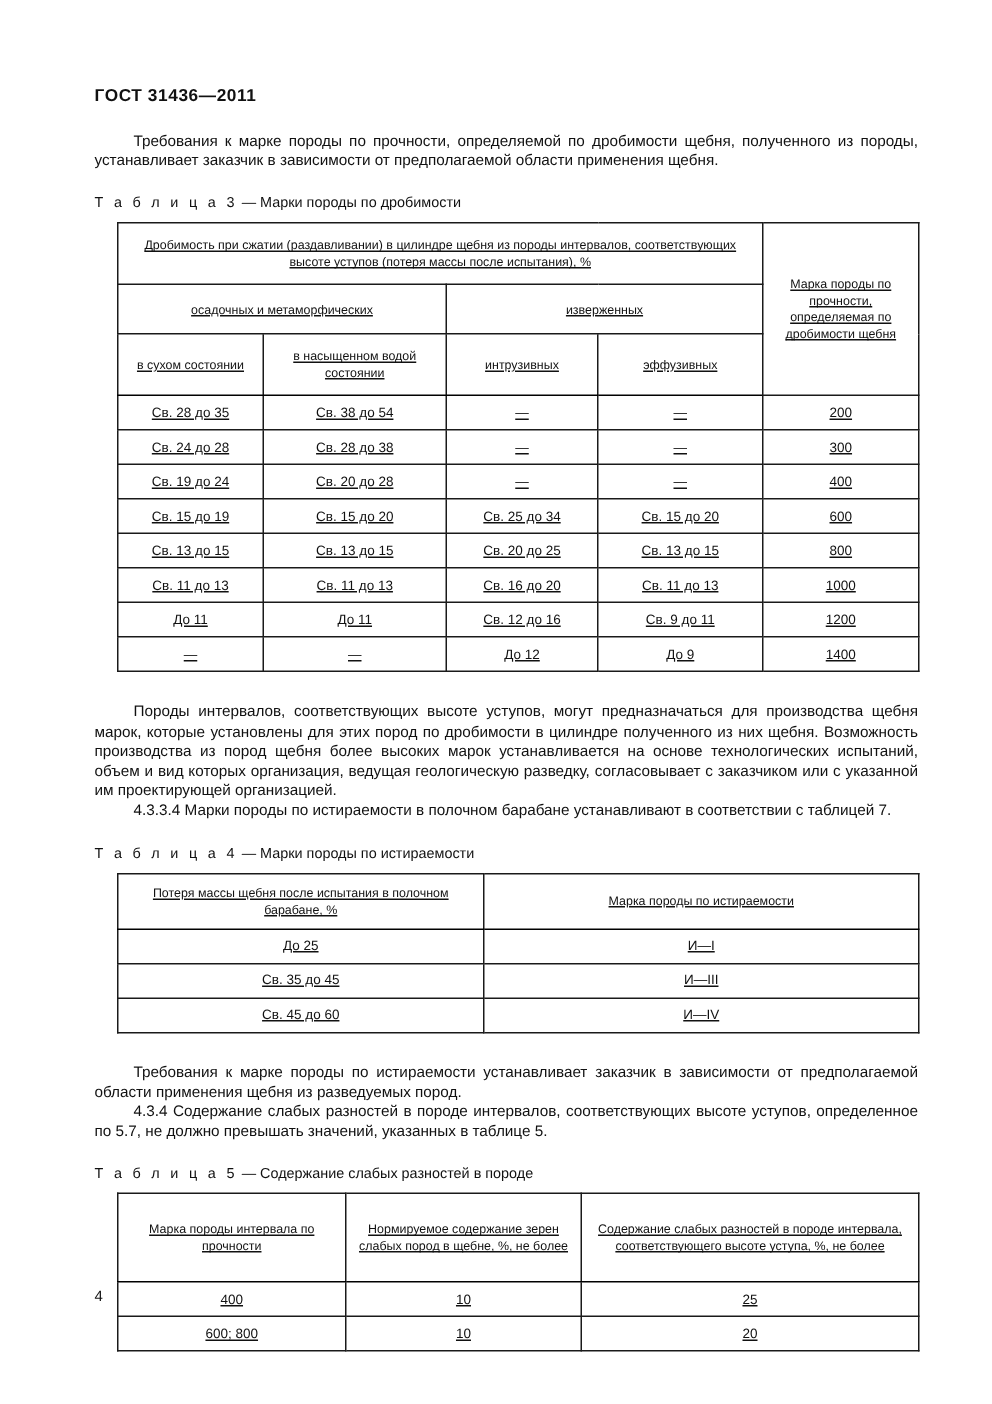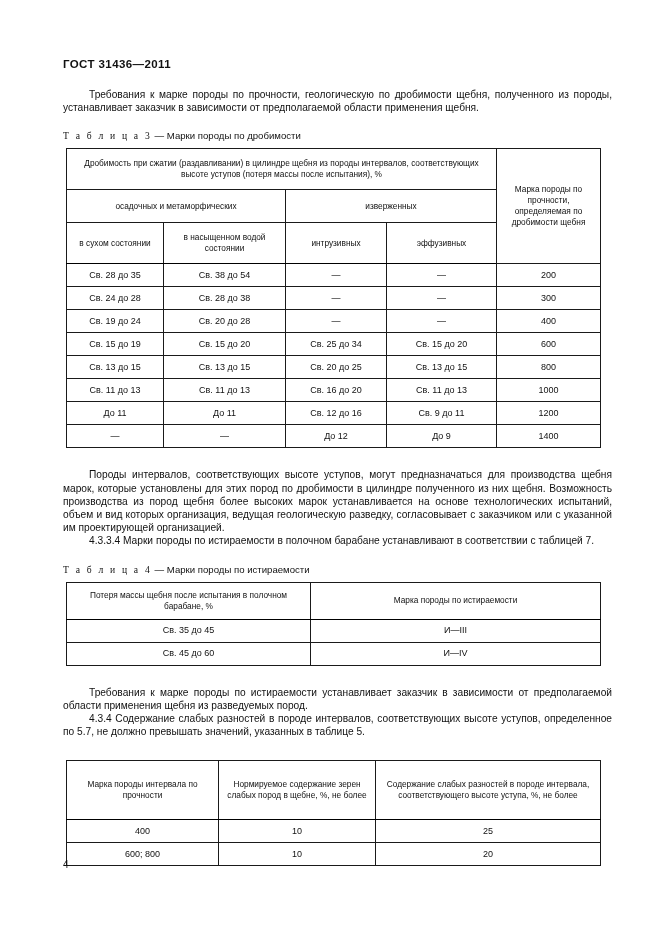--- a/index.html
+++ b/index.html
@@ -53,28 +53,28 @@
 
   .table-caption {
     font-size: 9.6px;
     line-height: 12px;
     color: #111;
     margin: 0;
     white-space: nowrap;
   }
   .table-caption .spaced {
     letter-spacing: 2.2px;
-    font-family: Liberation Serif, serif;
   }
 
   table.gost {
     border-collapse: collapse;
     width: 534px;
-    margin-left: 3px;
+    margin-left: 15px;
     table-layout: fixed;
+    text-decoration: underline;
   }
   table.gost td, table.gost th {
     border: 0.8px solid #1a1a1a;
     font-weight: normal;
     font-size: 8.6px;
     line-height: 11.2px;
     text-align: center;
     vertical-align: middle;
     padding: 3px 4px;
     color: #111;
@@ -110,21 +110,21 @@
 </style>
 </head>
 <body>
 
 <div class="page">
 
   <div class="doc-header">ГОСТ 31436—2011</div>
 
   <div class="content">
 
-    <p class="body-text">Требования к марке породы по прочности, геологическую по дробимости щебня, полученного из породы, устанавливает заказчик в зависимости от предполагаемой области применения щебня.</p>
+    <p class="body-text">Требования к марке породы по прочности, определяемой по дробимости щебня, полученного из породы, устанавливает заказчик в зависимости от предполагаемой области применения щебня.</p>
 
     <div class="gap-l"></div>
 
     <div class="table-caption">
       <span class="spaced">Т а б л и ц а  3</span>
       <span>— Марки породы по дробимости</span>
     </div>
 
     <div class="gap-s"></div>
 
@@ -235,38 +235,46 @@
         <col style="width:290px">
       </colgroup>
       <thead>
         <tr>
           <td style="height:26px;">Потеря массы щебня после испытания в полочном барабане, %</td>
           <td>Марка породы по истираемости</td>
         </tr>
       </thead>
       <tbody>
             <tr>
+              <td class="leftish">До 25</td>
+              <td>И—I</td>
+            </tr>
+            <tr>
               <td class="leftish">Св. 35 до 45</td>
               <td>И—III</td>
             </tr>
             <tr>
               <td class="leftish">Св. 45 до 60</td>
               <td>И—IV</td>
             </tr>
           </tbody>
     </table>
     </div>
 
     <div class="gap-xl"></div>
 
     <p class="body-text">Требования к марке породы по истираемости устанавливает заказчик в зависимости от предполагаемой области применения щебня из разведуемых пород.</p>
     <p class="body-text cont">4.3.4  Содержание слабых разностей в породе интервалов, соответствующих высоте уступов, определенное по 5.7, не должно превышать значений, указанных в таблице 5.</p>
 
     <div class="gap-l"></div>
 
+    <div class="table-caption">
+      <span class="spaced">Т а б л и ц а  5</span>
+      <span>— Содержание слабых разностей в породе</span>
+    </div>
 
     <div class="gap-s"></div>
 
     <div class="tbl-wrap">
     <table class="gost">
       <colgroup>
         <col style="width:152px">
         <col style="width:157px">
         <col style="width:225px">
       </colgroup>

